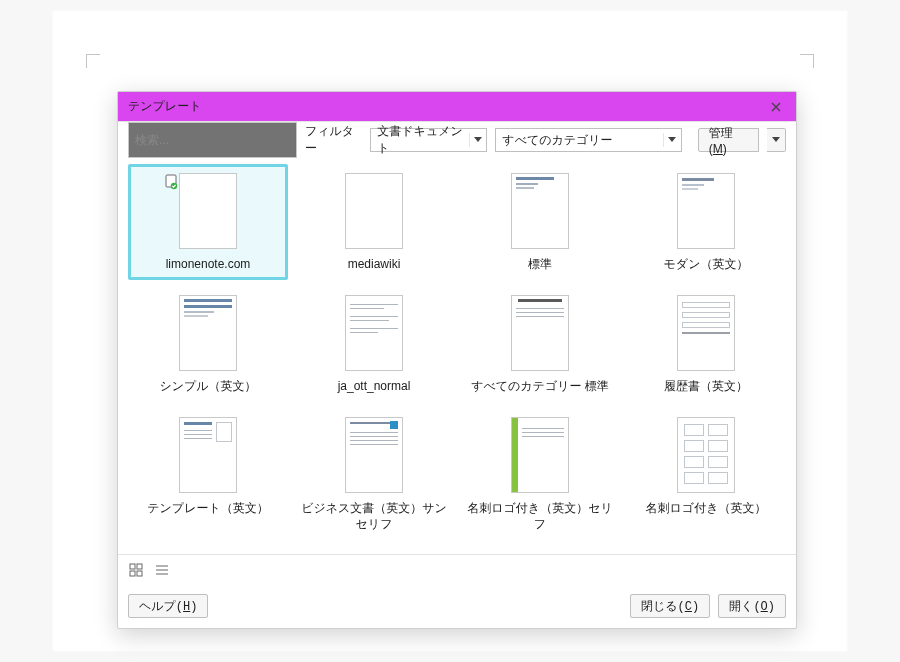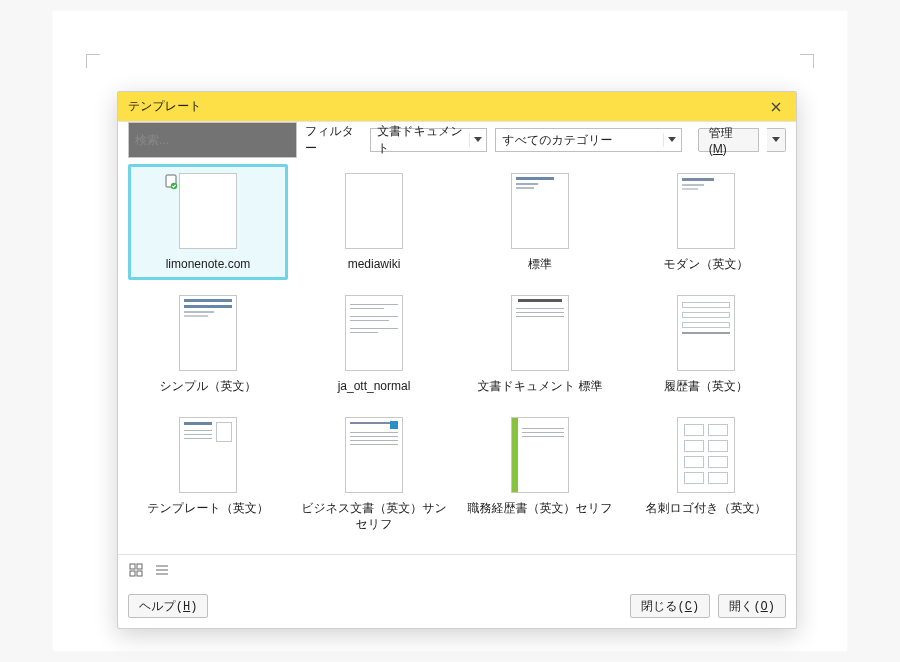--- a/index.html
+++ b/index.html
@@ -20,21 +20,21 @@
 
   
   .dialog {
     position: absolute; left: 117px; top: 91px; width: 680px; height: 538px;
     background: #ffffff; border: 1px solid #cfcfcf; border-radius: 2px;
     box-shadow: 0 6px 24px rgba(0,0,0,0.18);
     display: flex; flex-direction: column;
   }
   .titlebar {
     height: 30px; display: flex; align-items: center; justify-content: space-between;
-    padding: 0 10px; border-bottom: 1px solid #e3e3e3; background: #fde047;
+    padding: 0 10px; border-bottom: 1px solid #e3e3e3; background: #d946ef;
   }
   .titlebar .title { font-size: 12px; }
   .titlebar .close { width: 20px; height: 20px; display: flex; align-items: center; justify-content: center; cursor: default; }
   .titlebar .close svg { width: 10px; height: 10px; stroke: #444; stroke-width: 1.4; }
 
   .toolbar {
     height: 36px; display: flex; align-items: center; gap: 8px; padding: 0 10px;
   }
   .search {
     width: 170px; height: 24px; border: 1px solid #c8c8c8; background: #737373;
@@ -255,21 +255,21 @@
         </div>
         <div class="tmpl">
           <div class="thumb">
             <div class="th-chin">
               <div class="top"></div>
               <div class="para p1"></div>
               <div class="para p2"></div>
               <div class="para p3"></div>
             </div>
           </div>
-          <div class="tmpl-label">文書ドキュメント 標準</div>
+          <div class="tmpl-label">すべてのカテゴリー 標準</div>
         </div>
         <div class="tmpl">
           <div class="thumb">
             <div class="th-form">
               <div class="cell c1"></div>
               <div class="cell c2"></div>
               <div class="cell c3"></div>
               <div class="t"></div>
             </div>
           </div>
@@ -302,21 +302,21 @@
         </div>
         <div class="tmpl">
           <div class="thumb">
             <div class="th-bizg">
               <div class="stripe"></div>
               <div class="para p1"></div>
               <div class="para p2"></div>
               <div class="para p3"></div>
             </div>
           </div>
-          <div class="tmpl-label">職務経歴書（英文）セリフ</div>
+          <div class="tmpl-label">名刺ロゴ付き（英文）セリフ</div>
         </div>
         <div class="tmpl">
           <div class="thumb">
             <div class="th-cards">
               <div class="card c1"></div>
               <div class="card c2"></div>
               <div class="card c3"></div>
               <div class="card c4"></div>
               <div class="card c5"></div>
               <div class="card c6"></div>

